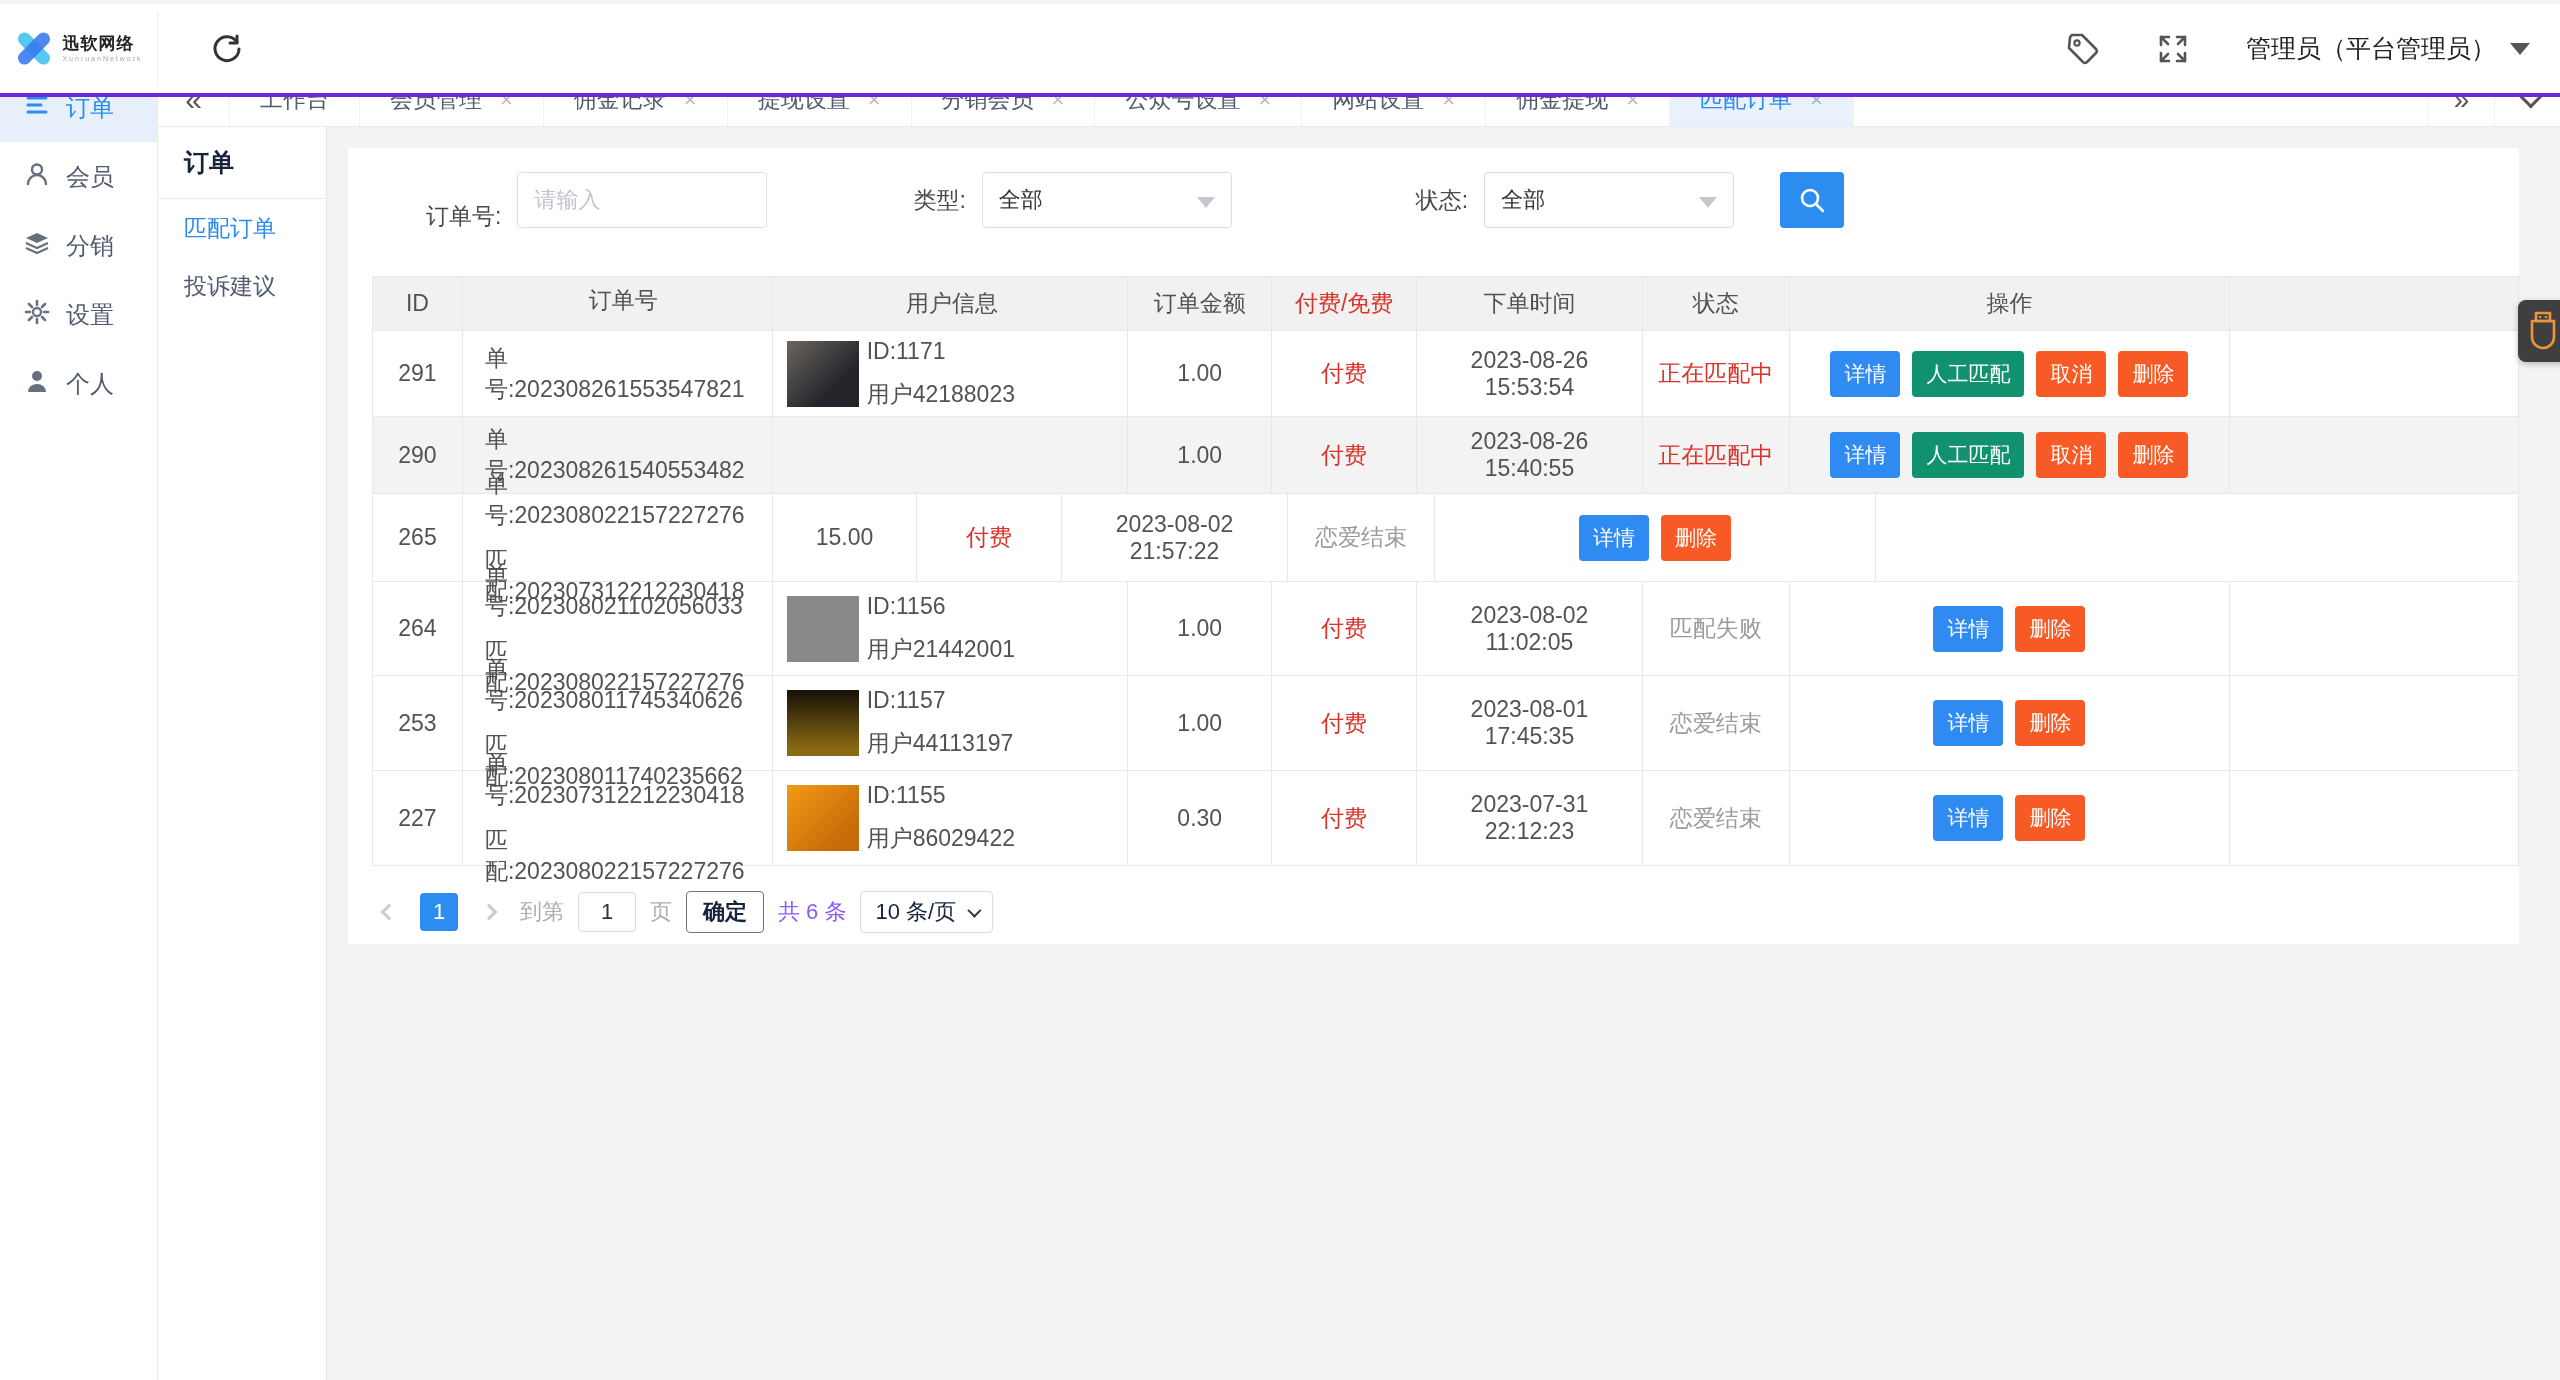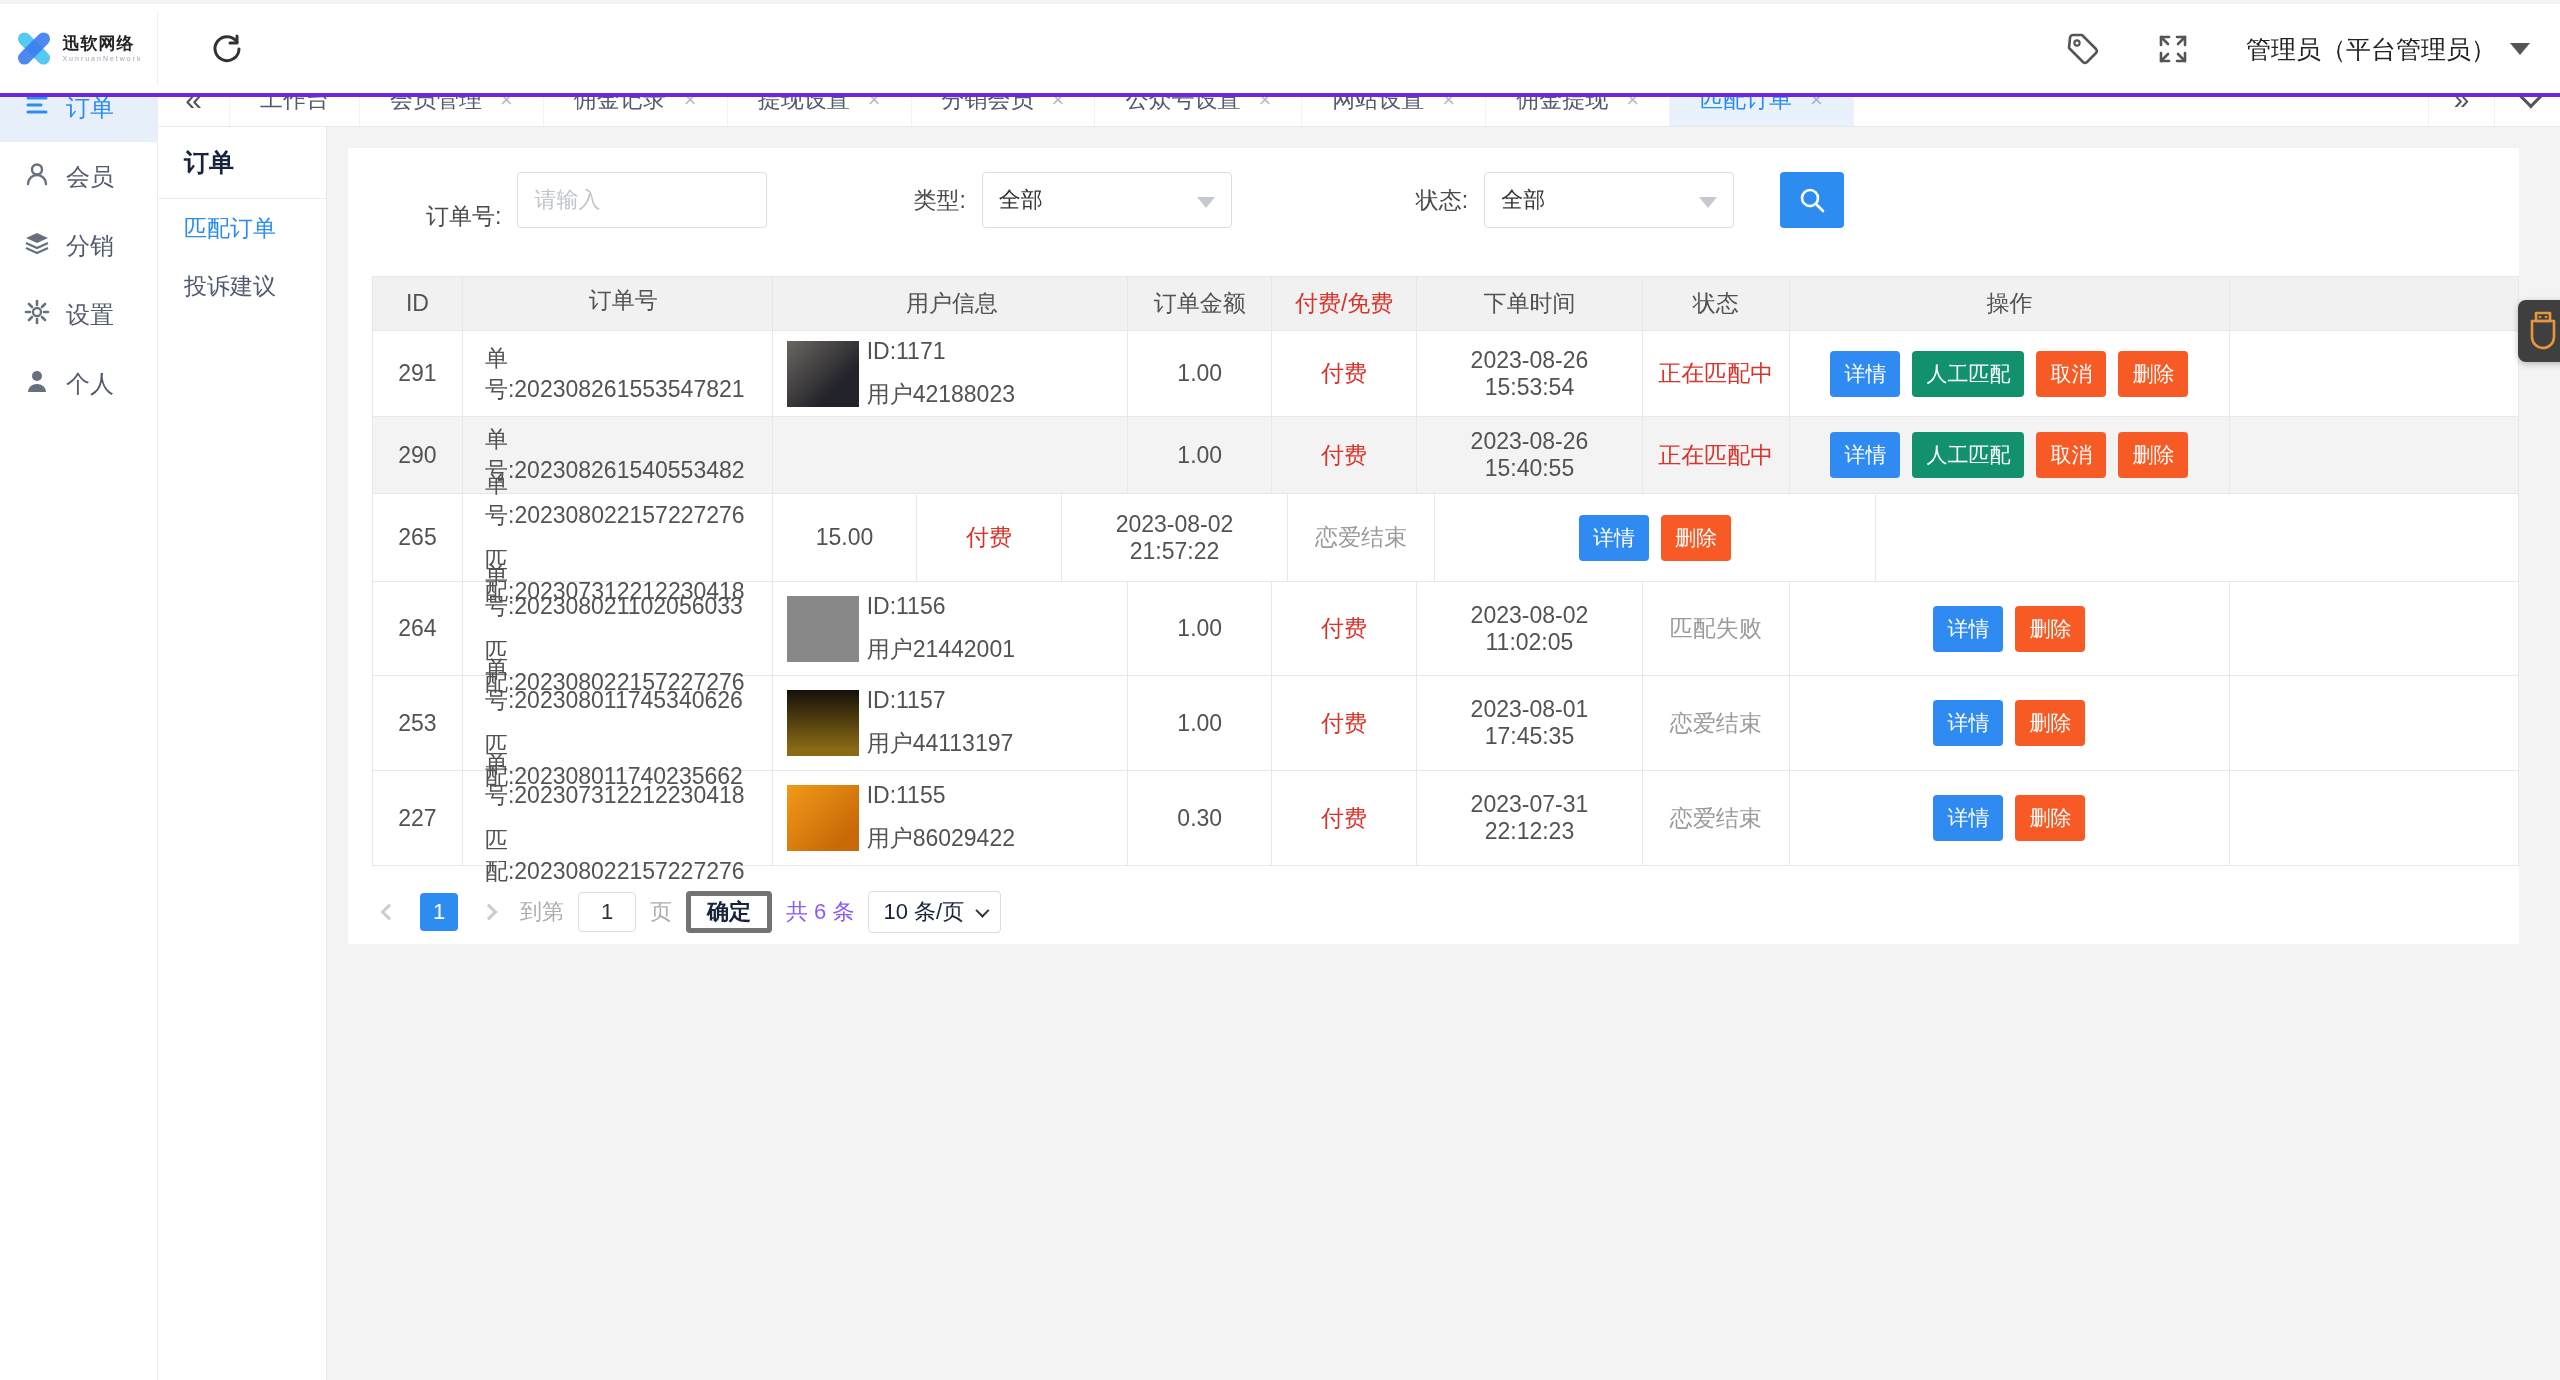--- a/index.html
+++ b/index.html
@@ -12,21 +12,21 @@
   .logo-box { width:158px; height:73px; border-right:1px solid #efefef; display:flex;
     align-items:center; justify-content:center; gap:8px; }
   .logo-x { position:relative; width:40px; height:34px; flex:0 0 auto; }
   .logo-x i { position:absolute; width:40px; height:13px; border-radius:7px; }
   .logo-x .b1 { background:#56c8f2; transform:rotate(45deg); top:10px; }
   .logo-x .b2 { background:#3b7bf0; transform:rotate(-45deg); top:10px; opacity:.9; }
   .logo-txt { display:flex; flex-direction:column; line-height:1; }
   .logo-title { font-size:17px; font-weight:bold; color:#222; letter-spacing:1px; }
   .logo-sub { font-size:7px; color:#9aa7bb; letter-spacing:2px; margin-top:3px; }
   .refresh-btn { margin-left:52px; width:34px; height:34px; cursor:pointer; }
-  .header-right { margin-left:auto; display:flex; align-items:flex-end; gap:56px; padding-right:30px; }
+  .header-right { margin-left:auto; display:flex; align-items:center; gap:56px; padding-right:30px; }
   .h-icon { width:34px; height:34px; cursor:pointer; }
   .user-entry { display:flex; align-items:center; gap:14px; cursor:pointer; }
   .user-name { font-size:25px; color:#222; }
   .caret-down { width:0; height:0; border-left:10px solid transparent; border-right:10px solid transparent;
     border-top:12px solid #555; }
 
   
   .tabbar { position:absolute; top:73px; left:158px; right:0; height:54px; background:#fff;
     border-bottom:1px solid #e9e9e9; display:flex; align-items:stretch; z-index:20; }
   .tab-collapse { width:72px; display:flex; align-items:center; justify-content:center;
@@ -115,21 +115,21 @@
     gap:14px; font-size:22px; color:#666; }
   .pg-arrow { width:34px; height:34px; display:flex; align-items:center; justify-content:center; cursor:pointer; }
   .pg-chev { width:12px; height:12px; border-left:3px solid #ccc; border-bottom:3px solid #ccc; }
   .pg-chev.left { transform:rotate(45deg); }
   .pg-chev.right { transform:rotate(-135deg); }
   .pg-page { width:38px; height:38px; background:#2d8cf0; color:#fff; border-radius:4px;
     display:flex; align-items:center; justify-content:center; cursor:pointer; }
   .pg-muted { color:#adadad; }
   .pg-input { width:58px; height:40px; border:1px solid #dcdee2; border-radius:4px; text-align:center;
     font-size:22px; color:#333; outline:none; font-family:inherit; }
-  .pg-confirm { height:42px; padding:0 16px; background:#fff; border:5px solid #737373; border-radius:4px;
+  .pg-confirm { height:42px; padding:0 16px; background:#fff; border:1px solid #737373; border-radius:4px;
     font-size:22px; color:#17233d; font-weight:bold; cursor:pointer; font-family:inherit; }
   .pg-total { color:#8b5cf6; }
   .pg-size { height:42px; border:1px solid #dcdee2; border-radius:4px; display:flex; align-items:center;
     gap:12px; padding:0 14px; cursor:pointer; color:#17233d; }
   .pg-size .chev { width:10px; height:10px; border-right:2.5px solid #333; border-bottom:2.5px solid #333;
     transform:rotate(45deg) translateY(-2px); }
 
   
   .float-widget { position:absolute; right:-14px; top:300px; width:56px; height:62px; background:#3f3f3f;
     border-radius:8px; z-index:40; display:flex; align-items:center; padding-left:8px; cursor:pointer;

